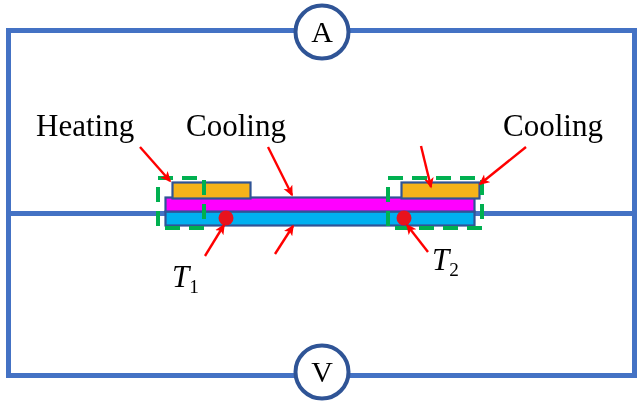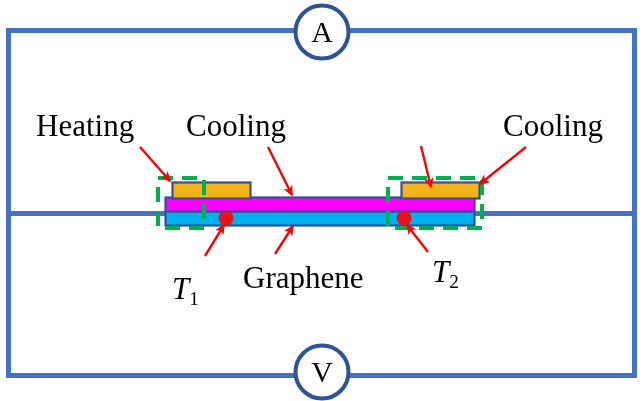--- a/index.html
+++ b/index.html
@@ -27,21 +27,20 @@
     position: absolute;
     color: #000000;
     font-family: "Liberation Serif", "DejaVu Serif", serif;
     font-size: 31px;
     line-height: 1;
     white-space: nowrap;
     user-select: none;
   }
   .lbl-italic {
     font-style: italic;
-    margin-top: 12px;
   }
   .lbl-italic .sub {
     font-style: normal;
     font-size: 0.62em;
     vertical-align: -0.32em;
     letter-spacing: 0;
   }
   .meter-letter {
     position: absolute;
     color: #000000;
@@ -117,19 +116,18 @@
   <div class="meter-letter" style="left:302px; top:17px; width:40px;">A</div>
   <div class="meter-letter" style="left:302px; top:357px; width:40px;">V</div>
 
   <div class="lbl" style="left:36px; top:110px;">Heating</div>
 
   <div class="lbl" style="left:186px; top:110px;">Cooling</div>
 
 
   <div class="lbl" style="left:503px; top:110px;">Cooling</div>
 
-  <div class="lbl" style="left:243px; top:262px;">Graphene</div>
 
   <div class="lbl lbl-italic" style="left:172px; top:261px;"><span>T</span><span class="sub">1</span></div>
 
   <div class="lbl lbl-italic" style="left:432px; top:244px;"><span>T</span><span class="sub">2</span></div>
 
 </div>
 
 </body></html>

